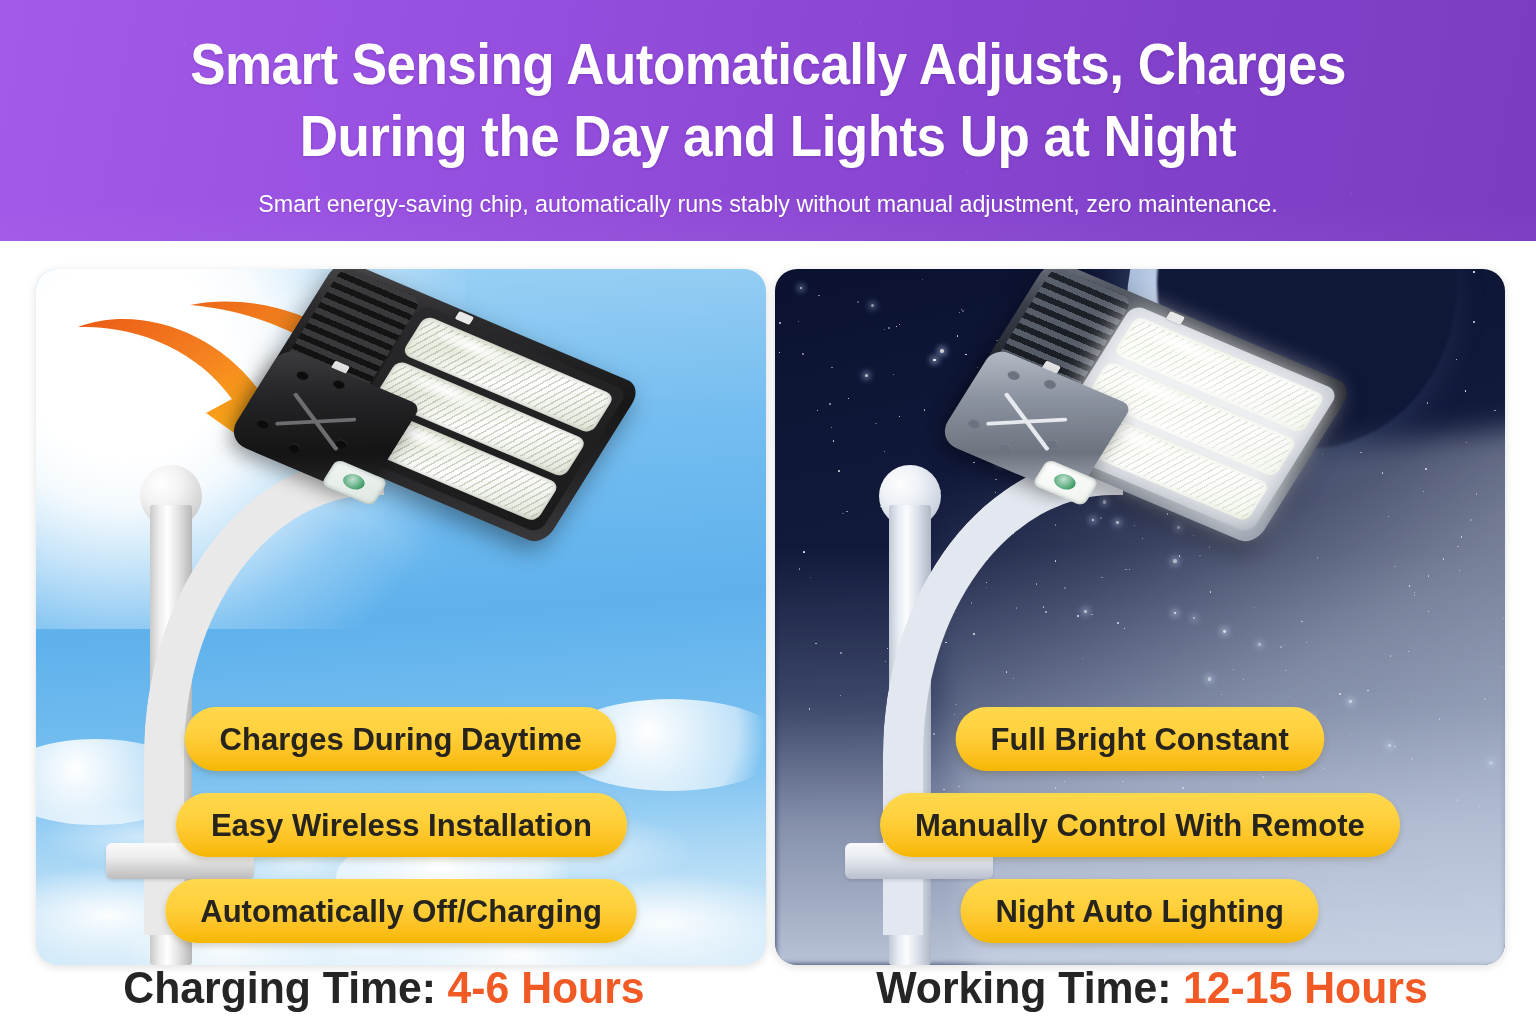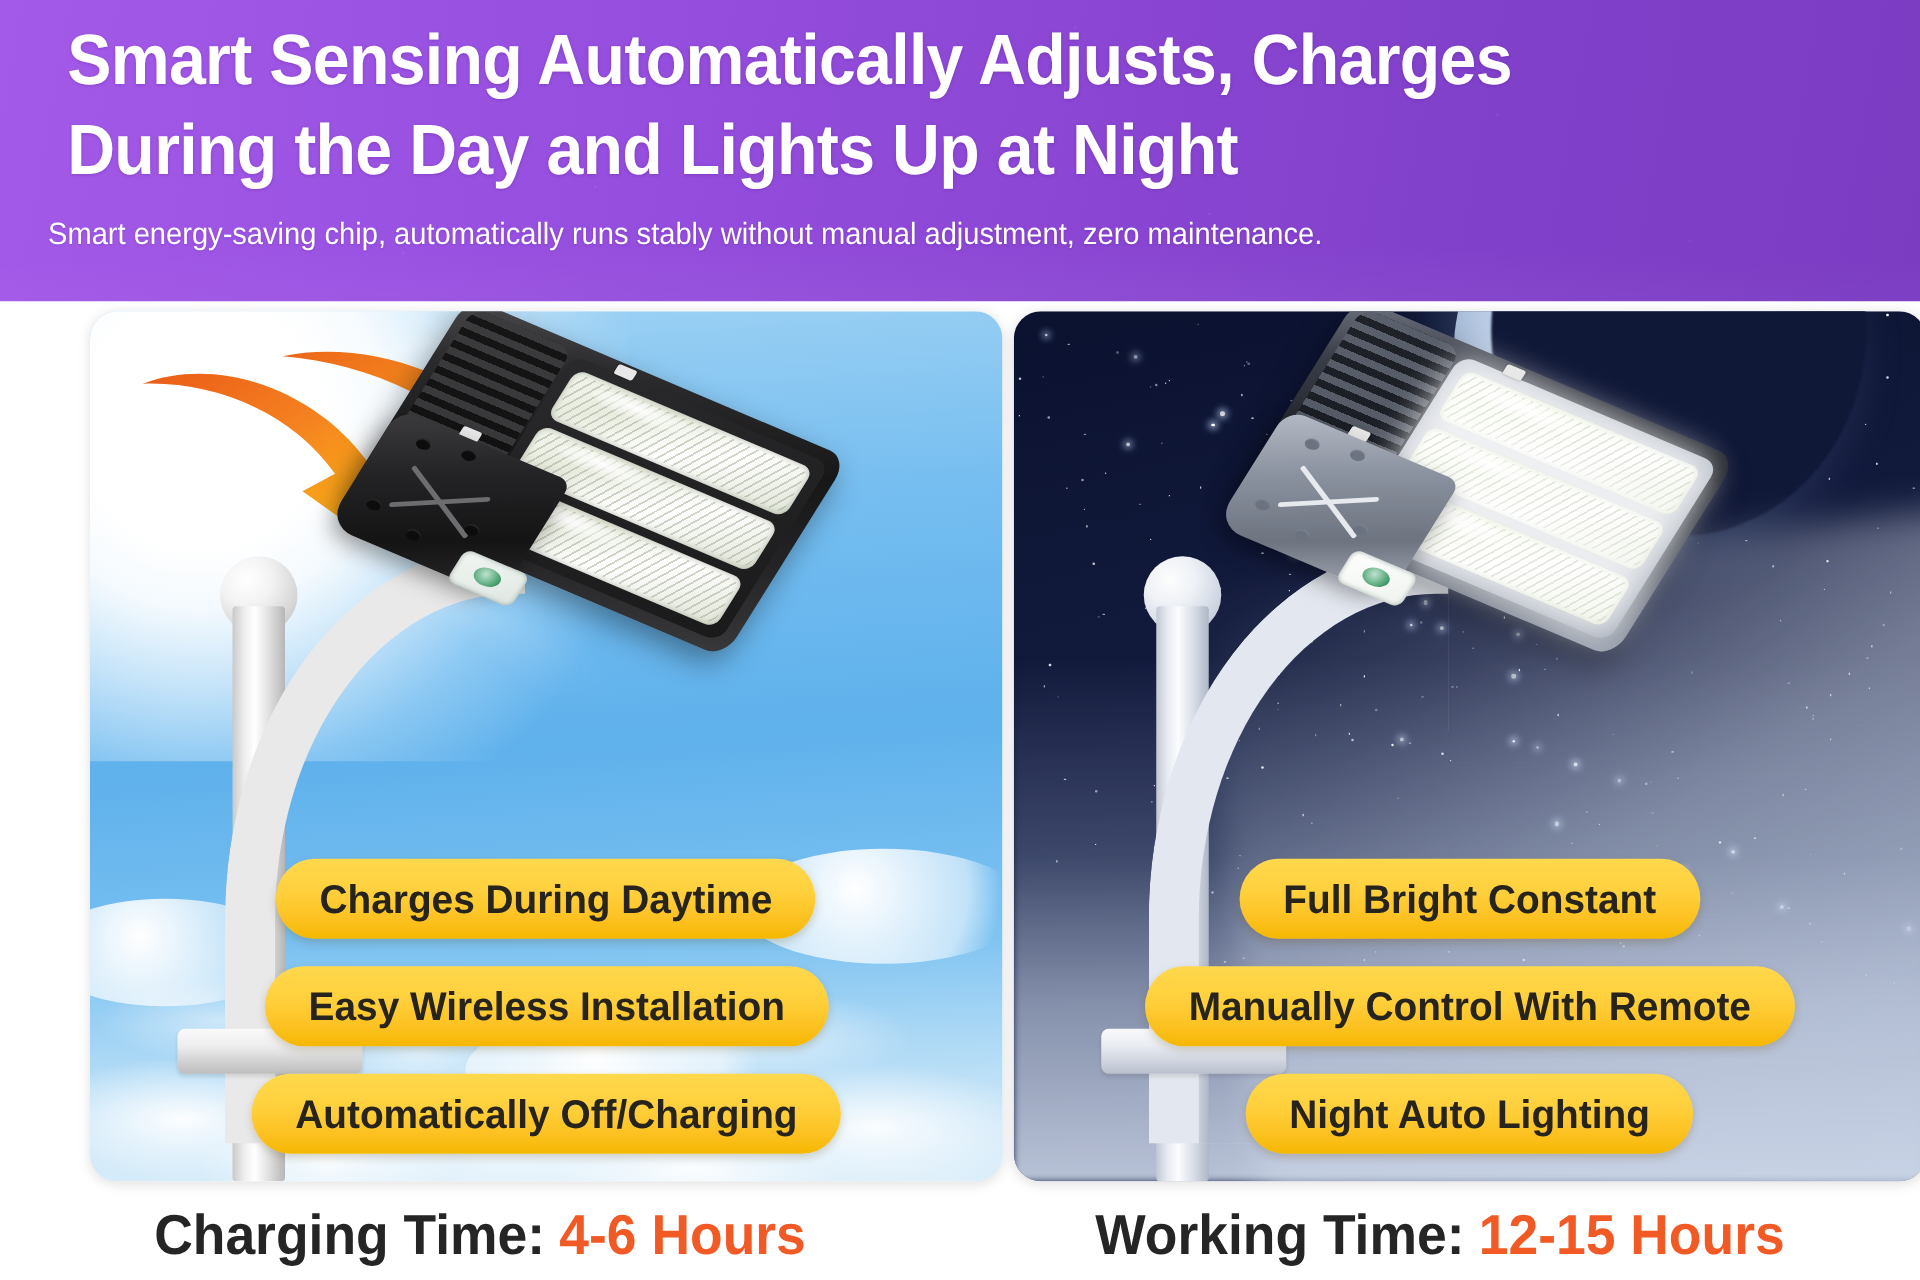--- a/index.html
+++ b/index.html
@@ -26,38 +26,38 @@
     background-image:
       radial-gradient(1.5px 1.5px at 12% 18%, #fff, transparent),
       radial-gradient(1.5px 1.5px at 31% 62%, #fff, transparent),
       radial-gradient(1.5px 1.5px at 47% 27%, #fff, transparent),
       radial-gradient(1.5px 1.5px at 63% 71%, #fff, transparent),
       radial-gradient(1.5px 1.5px at 78% 38%, #fff, transparent),
       radial-gradient(1.5px 1.5px at 88% 80%, #fff, transparent),
       radial-gradient(1.5px 1.5px at 21% 84%, #fff, transparent),
       radial-gradient(1.5px 1.5px at 56% 9%,  #fff, transparent);
   }
-  .banner-inner{ position:relative; z-index:3; padding-top:12px; text-align:left; }
+  .banner-inner{ position:relative; z-index:3; padding-top:28px; text-align:center; }
   .title-line{
     color:#ffffff; font-weight:700; font-size:57px; line-height:72px;
     letter-spacing:-0.6px; white-space:nowrap;
     transform:scaleX(.93); transform-origin:center;
     text-shadow:0 1px 3px rgba(60,10,110,.22);
   }
   .subtitle{
     margin-top:17px; color:#ffffff; font-size:24.5px; font-weight:400;
     line-height:30px; white-space:nowrap; transform:scaleX(.95);
     text-shadow:0 1px 2px rgba(60,10,110,.20);
   }
 
   
   .panels { position:absolute; left:0; top:241px; width:1536px; height:710px; }
   .panel {
-    position:absolute; top:8px; height:696px; border-radius:22px;
-    overflow:hidden; box-shadow:0 2px 10px rgba(0,0,0,.13);margin-left:36px;
+    position:absolute; top:28px; height:696px; border-radius:22px;
+    overflow:hidden; box-shadow:0 2px 10px rgba(0,0,0,.13);
   }
   .panel-left  { left:36px;  width:730px; }
   .panel-right { left:775px; width:730px;padding-left:36px; }
 
   
   .sky-day{
     position:absolute; inset:0;
     background:linear-gradient(176deg,#9fd2f4 0%,#74bdf0 26%,#5fb1ec 50%,#7cc2f1 72%,#b7ddf5 100%);
   }
   .sun-glow{

